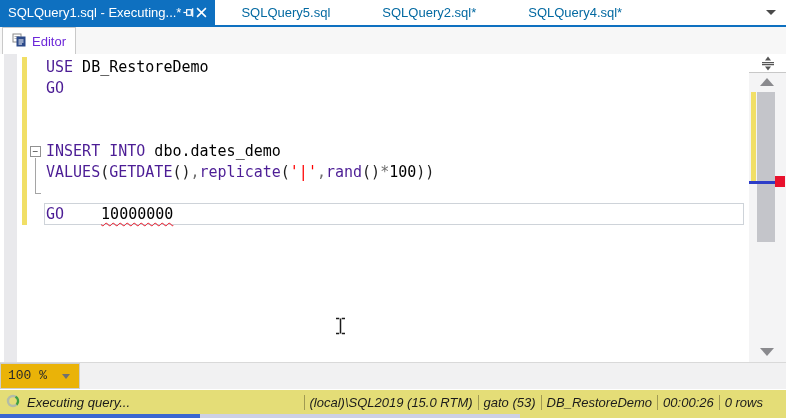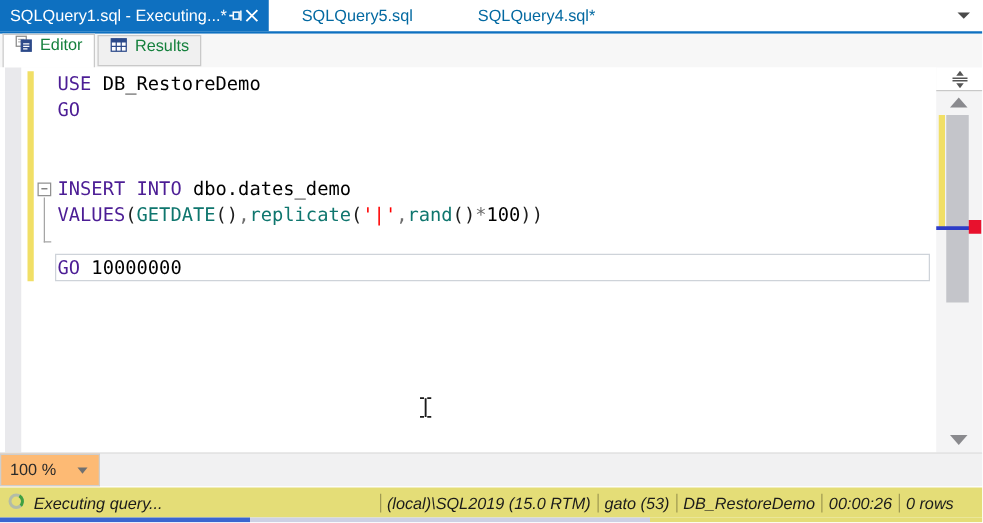--- a/index.html
+++ b/index.html
@@ -23,44 +23,44 @@
   .doc-tab .tab-ico { display:inline-flex; align-items:center; }
   .tab-list-chevron { position:absolute; right:10px; top:10px; width:0; height:0;
     border-left:5px solid transparent; border-right:5px solid transparent; border-top:5px solid #4A4A4A; }
 
   
   .view-tabbar {
     position:absolute; left:0; top:27px; width:786px; height:27px;
     background:#F7F7F7; display:flex; align-items:flex-start; padding-left:2px;
   }
   .view-tab {
-    display:inline-flex; gap:6px; height:25px; margin-top:1px;
-    padding:0 9px; font-size:13px; color:#15803d;
+    display:inline-flex; align-items:center; gap:6px; height:25px; margin-top:1px;
+    padding:0 9px; font-size:13px; color:#6d28d9;
     background:#F0F0F0; border:1px solid #C9C9C9; margin-right:2px;
   }
   .view-tab.active { background:#ffffff; height:27px; margin-top:0; border-bottom:none; }
 
   
   .editor {
     position:absolute; left:0; top:54px; width:749px; height:308px; background:#ffffff;
   }
   .glyph-margin { position:absolute; left:4px; top:0; width:13px; height:308px; background:#E9E9EC; }
   .change-bar { position:absolute; left:22px; top:3px; width:5px; height:168px; background:#F1DF66; }
   .code-area {
     position:absolute; left:46px; top:3px;
     font-family:"DejaVu Sans Mono", monospace; font-size:15px; line-height:21px; color:#000;
   }
   .code-line { white-space:pre; min-height:21px; }
   .tk-kw  { color:#4c1d95; }
   .tk-id  { color:#000000; }
-  .tk-fn  { color:#0f766e; }
+  .tk-fn  { color:#4c1d95; }
   .tk-str { color:#FF0000; }
   .tk-op  { color:#6E6E6E; }
   .tk-pr  { color:#1E1E1E; }
-  .tk-err { text-decoration-style:wavy; text-decoration-color:#E81123; text-decoration-thickness:1px; text-underline-offset:3px; }
+  .tk-err { text-decoration:underline; text-decoration-style:wavy; text-decoration-color:#E81123; text-decoration-thickness:1px; text-underline-offset:3px;margin-left:28px; }
   .current-line-box { position:absolute; left:44px; top:149px; width:700px; height:22px; border:1px solid #CED3D9; }
   .collapse-box {
     position:absolute; left:30px; top:92px; width:11px; height:11px;
     border:1px solid #919191; background:#fff; color:#333;
     font-size:10px; line-height:9px; text-align:center;
   }
   .collapse-box::before { content:"−"; }
   .outline-vline { position:absolute; left:35px; top:104px; width:1px; height:36px; background:#A5A5A5; }
   .outline-tick  { position:absolute; left:35px; top:139px; width:6px; height:1px; background:#A5A5A5; }
   .mouse-ibeam { position:absolute; left:335px; top:317px; }
@@ -71,22 +71,22 @@
     border-bottom:1px solid #C8C8C8; display:flex; align-items:center; justify-content:center; }
   .sb-up   { position:absolute; left:11px; top:24px;  width:0; height:0; border-left:7px solid transparent; border-right:7px solid transparent; border-bottom:8px solid #8A8A8E; }
   .sb-down { position:absolute; left:11px; bottom:6px; width:0; height:0; border-left:7px solid transparent; border-right:7px solid transparent; border-top:8px solid #8A8A8E; }
   .sb-annot-yellow { position:absolute; left:2px; top:38px; width:5px; height:90px; background:#F1DF66; }
   .sb-thumb { position:absolute; left:8px; top:38px; width:18px; height:150px; background:#C4C5CA; }
   .sb-caret-line { position:absolute; left:0; top:127px; width:28px; height:3px; background:#2D3DC8; }
   .sb-err-mark { position:absolute; left:26px; top:122px; width:10px; height:11px; background:#E8112D; }
 
   
   .bottom-row { position:absolute; left:0; top:362px; width:786px; height:26px; background:#F1F1F2; border-top:1px solid #D9D9D9; }
-  .zoom-box { position:absolute; left:0; top:0; width:80px; height:26px; background:#fdba74;
-    border:1px solid #CECECE; font-size:13px; color:#2A2A2A; line-height:24px; padding-left:7px; }
+  .zoom-box { position:absolute; left:0; top:0; width:80px; height:26px; background:#eab308;
+    border:1px solid #CECECE; font-size:13px; color:#2A2A2A; line-height:24px; padding-left:7px;font-family:Liberation Mono, monospace; }
   .zoom-chevron { position:absolute; right:9px; top:10px; width:0; height:0;
     border-left:4px solid transparent; border-right:4px solid transparent; border-top:5px solid #707070; }
   .h-scroll { position:absolute; left:80px; top:0; width:706px; height:26px; background:#F1F1F2; }
 
   
   .status-bar { position:absolute; left:0; top:390px; width:786px; height:24px; background:#E4DD77;
     display:flex; align-items:center; font-size:13px; color:#1B1B1B;font-style:italic; }
   .status-left { display:flex; align-items:center; gap:7px; margin-left:6px; }
   .status-spacer { flex:1; }
   .status-seg { padding:0 5px; border-left:1px solid #A09A52; white-space:nowrap; }
@@ -116,46 +116,39 @@
       <span class="tab-ico">
         <svg width="11" height="11" viewBox="0 0 10 10">
             <path d="M1 1 L9 9 M9 1 L1 9" stroke="#fff" stroke-width="1.4"></path>
           </svg>
       </span>
     </div>
     <div class="doc-tab">
       <span>SQLQuery5.sql</span>
     </div>
     <div class="doc-tab">
+      <span>SQLQuery2.sql*</span>
+    </div>
+    <div class="doc-tab">
       <span>SQLQuery4.sql*</span>
     </div>
     <div class="tab-list-chevron"></div>
   </div>
 
   <div class="view-tabbar">
     <div class="view-tab active">
       <span>
         <svg width="14" height="14" viewBox="0 0 14 14">
             <rect x="1" y="1" width="8" height="8" fill="#fff" stroke="#8A8A8A"></rect>
             <path d="M2.5 3.5 h5 M2.5 5.5 h5" stroke="#B5B5B5" stroke-width="1"></path>
             <rect x="5" y="4" width="8" height="9" fill="#2D4A8A" stroke="#2D4A8A"></rect>
             <path d="M6.5 7 h5 M6.5 9 h5 M6.5 11 h3.5" stroke="#fff" stroke-width="1"></path>
           </svg>
       </span>
       <span>Editor</span>
-    </div>
-    <div class="view-tab">
-      <span>
-        <svg width="14" height="14" viewBox="0 0 14 14">
-            <rect x="1" y="2" width="12" height="10" fill="#fff" stroke="#2D4A8A"></rect>
-            <rect x="1" y="2" width="12" height="3" fill="#2D4A8A"></rect>
-            <path d="M1 8 h12 M5 2 v10 M9 2 v10" stroke="#2D4A8A" stroke-width="1"></path>
-          </svg>
-      </span>
-      <span>Results</span>
     </div>
   </div>
 
   <div class="editor">
     <div class="glyph-margin"></div>
     <div class="change-bar"></div>
     <div class="current-line-box"></div>
     <div class="collapse-box"></div>
     <div class="outline-vline"></div>
     <div class="outline-tick"></div>

